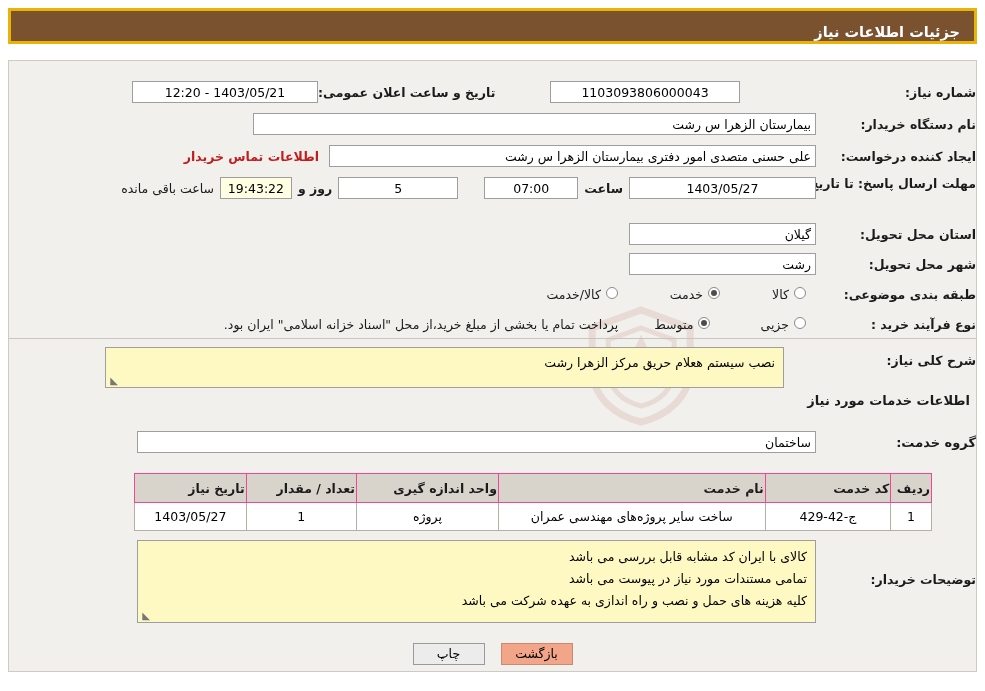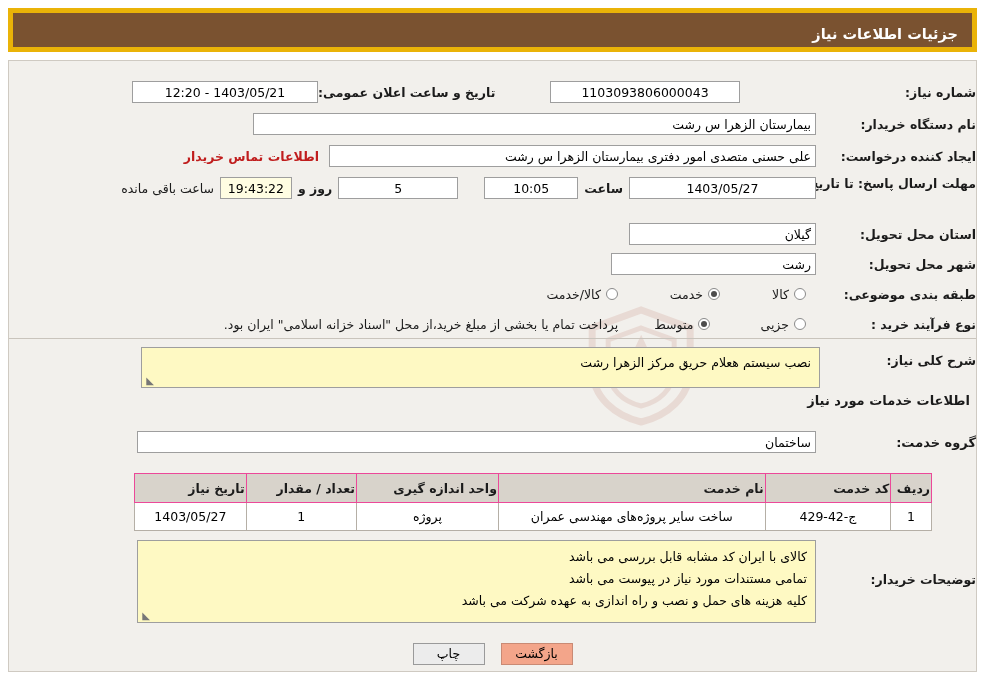--- a/index.html
+++ b/index.html
@@ -22,23 +22,23 @@
     height: 691px;
     position: relative;
     background: #ffffff;
     box-sizing: border-box;
   }
   .topbar {
     position: absolute;
     left: 8px;
     top: 8px;
     width: 969px;
-    height: 44px;
+    height: 36px;
     background: #7a5230;
-    border: 5px solid #eab308;
+    border: 3px solid #eab308;
     box-sizing: border-box;
   }
   .topbar .title {
     position: absolute;
     right: 14px;
     top: 13px;
     color: #ffffff;
     font-size: 14.5px;
     font-weight: bold;
   }
@@ -118,21 +118,21 @@
     cursor: pointer;
   }
   .plain {
     font-size: 12.5px;
     color: #1b1b1b;
     white-space: nowrap;
   }
   
   .radio-wrap {
     display: flex;
-    align-items: center;
+    align-items: flex-start;
     gap: 5px;
     white-space: nowrap;
   }
   .radio {
     width: 12px;
     height: 12px;
     border-radius: 50%;
     border: 1px solid #8a8a8a;
     background: #ffffff;
     display: inline-block;
@@ -270,37 +270,37 @@
         <div class="lbl" style="width:160px;">ایجاد کننده درخواست:</div>
         <div class="fld" style="width:487px; text-align:right;">علی حسنی متصدی امور دفتری بیمارستان الزهرا  س  رشت</div>
         <div class="link" style="padding-right:10px;">اطلاعات تماس خریدار</div>
       </div>
 
       <div class="row" style="position:absolute; right:0; top:112px; width:967px; height:44px; align-items:flex-start;">
         <div class="lbl" style="width:160px; line-height:17px; padding-top:2px;">مهلت ارسال پاسخ: تا تاریخ:</div>
         <div style="display:flex; align-items:center; padding-top:4px;">
           <div class="fld" style="width:187px;">1403/05/27</div>
           <div class="sublabel">ساعت</div>
-          <div class="fld" style="width:94px;">10:05</div>
+          <div class="fld" style="width:94px;">07:00</div>
           <div style="width:26px;"></div>
           <div class="fld" style="width:120px;">5</div>
           <div class="sublabel">روز و</div>
           <div class="fld" style="width:72px; background:#fffde2;">19:43:22</div>
           <div class="plain" style="padding-right:6px;">ساعت باقی مانده</div>
         </div>
       </div>
 
       <div class="row" style="position:absolute; right:0; top:158px; width:967px;">
         <div class="lbl" style="width:160px;">استان محل تحویل:</div>
         <div class="fld" style="width:187px; text-align:right;">گیلان</div>
       </div>
 
       <div class="row" style="position:absolute; right:0; top:188px; width:967px;">
         <div class="lbl" style="width:160px;">شهر محل تحویل:</div>
-        <div class="fld" style="width:205px; text-align:right;">رشت</div>
+        <div class="fld" style="width:187px; text-align:right;">رشت</div>
       </div>
 
       <div class="row" style="position:absolute; right:0; top:218px; width:967px;">
         <div class="lbl" style="width:160px;">طبقه بندی موضوعی:</div>
         <div style="display:flex; align-items:center; gap:52px; padding-right:10px;">
           <div class="radio-wrap">
             <span class="radio"></span>
             <span class="radio-label">کالا</span>
           </div>
           <div class="radio-wrap">
@@ -325,21 +325,21 @@
             <span class="radio checked"></span>
             <span class="radio-label">متوسط</span>
           </div>
         </div>
         <div class="plain" style="padding-right:36px;">پرداخت تمام یا بخشی از مبلغ خرید،از محل "اسناد خزانه اسلامی" ایران بود.</div>
       </div>
 
       <hr class="sep" style="position:absolute; left:0; top:277px; width:967px;">
 
       <div style="position:absolute; right:0; top:286px; width:967px; display:flex; align-items:flex-start;">
-        <div class="lbl" style="width:156px; padding-top:6px;">شرح کلی نیاز:</div>
+        <div class="lbl" style="width:192px; padding-top:6px;">شرح کلی نیاز:</div>
         <div class="bigbox" style="width:679px; height:41px;">
           <span>نصب سیستم هعلام حریق مرکز الزهرا رشت</span>
           <span class="resizer">◣</span>
         </div>
       </div>
 
       <div style="position:absolute; right:0; top:332px; width:967px;">
         <div class="lbl" style="width:auto; font-size:13px; padding-right:6px;">اطلاعات خدمات مورد نیاز</div>
       </div>
 

